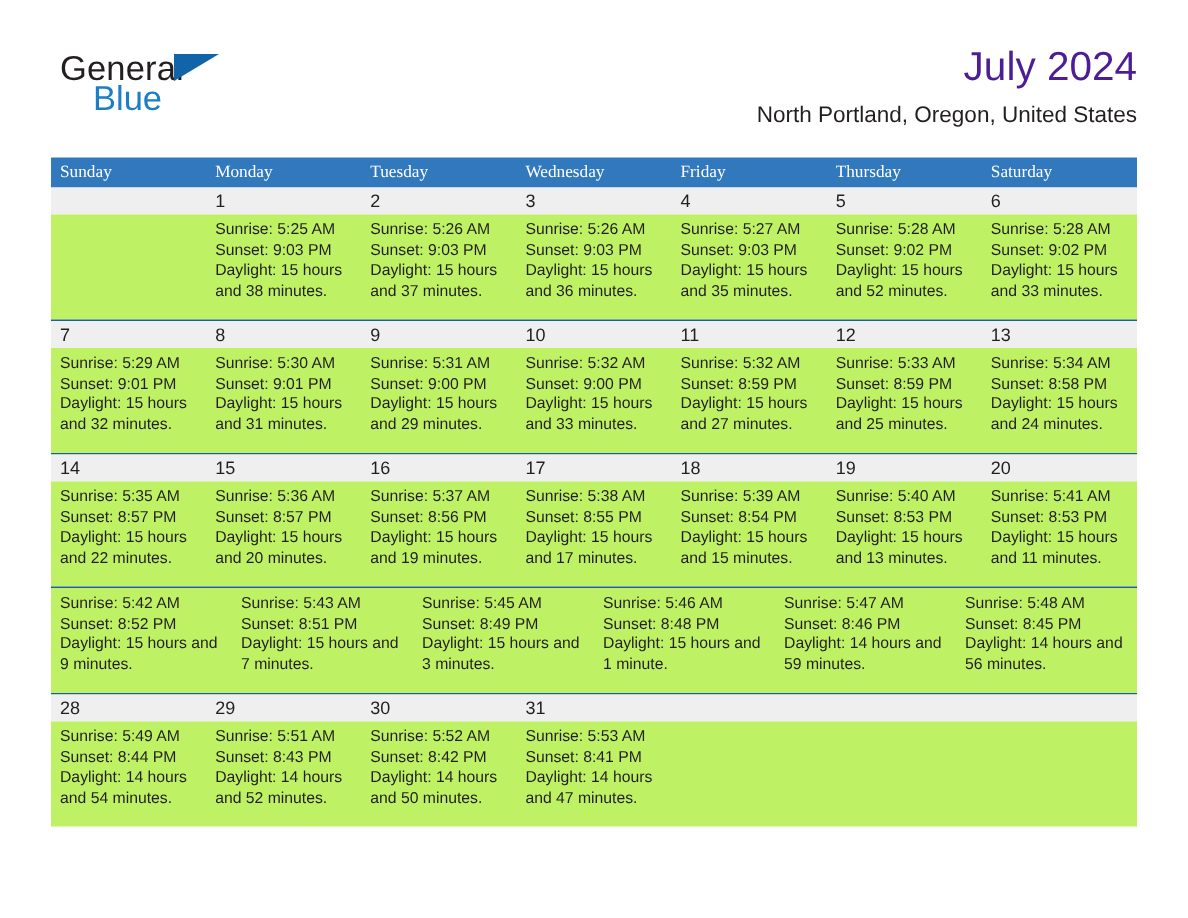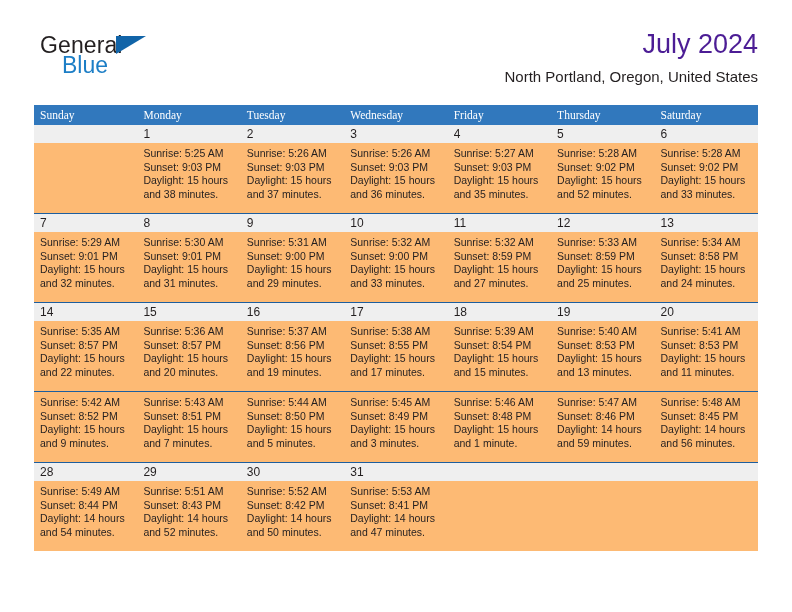--- a/index.html
+++ b/index.html
@@ -121,21 +121,21 @@
     flex: 1 1 0;
     font-size: 12px;
     line-height: 18px;
     padding-left: 6px;
     box-sizing: border-box;
     color: #231f20;
   }
   .info-band {
     display: flex;
     height: 70px;
-    background: #fdba74;
+    background: #bef264;
   }
   .info-cell {
     flex: 1 1 0;
     padding: 4px 6px 0 6px;
     box-sizing: border-box;
     font-size: 10.5px;
     line-height: 13.6px;
     color: #231f20;
   }
   .info-cell div {
@@ -329,25 +329,20 @@
               <div>Sunrise: 5:42 AM</div>
               <div>Sunset: 8:52 PM</div>
               <div class="daylight">Daylight: 15 hours and 9 minutes.</div>
             </div>
             <div class="info-cell">
               <div>Sunrise: 5:43 AM</div>
               <div>Sunset: 8:51 PM</div>
               <div class="daylight">Daylight: 15 hours and 7 minutes.</div>
             </div>
             <div class="info-cell">
-              <div>Sunrise: 5:44 AM</div>
-              <div>Sunset: 8:50 PM</div>
-              <div class="daylight">Daylight: 15 hours and 5 minutes.</div>
-            </div>
-            <div class="info-cell">
               <div>Sunrise: 5:45 AM</div>
               <div>Sunset: 8:49 PM</div>
               <div class="daylight">Daylight: 15 hours and 3 minutes.</div>
             </div>
             <div class="info-cell">
               <div>Sunrise: 5:46 AM</div>
               <div>Sunset: 8:48 PM</div>
               <div class="daylight">Daylight: 15 hours and 1 minute.</div>
             </div>
             <div class="info-cell">

